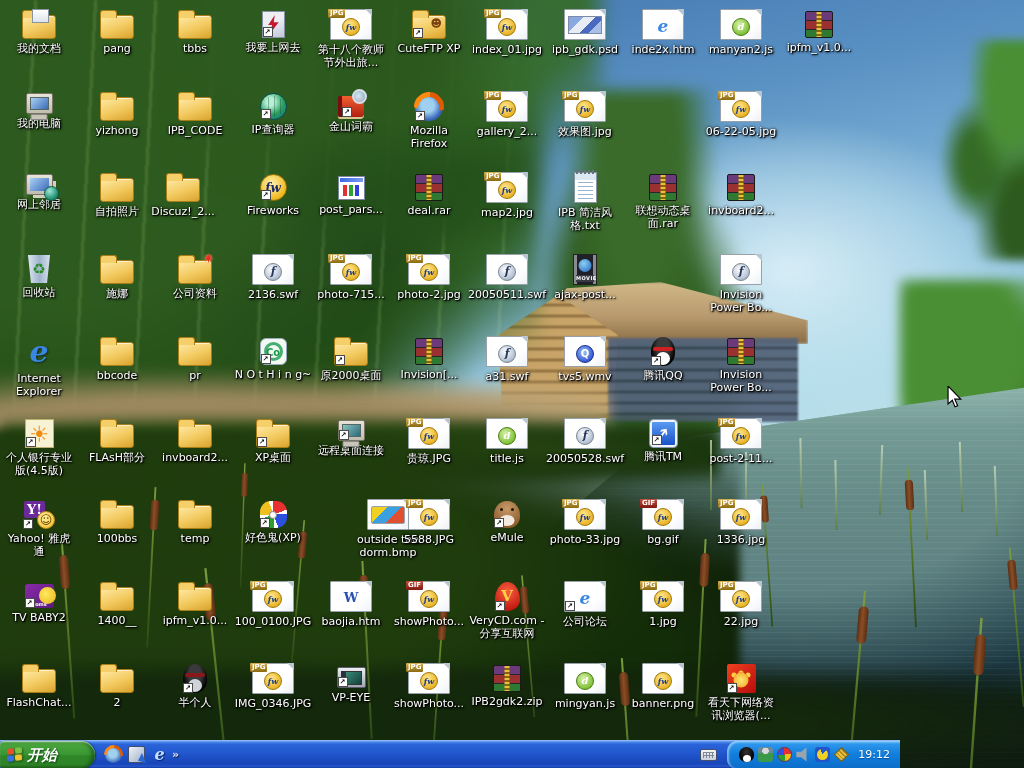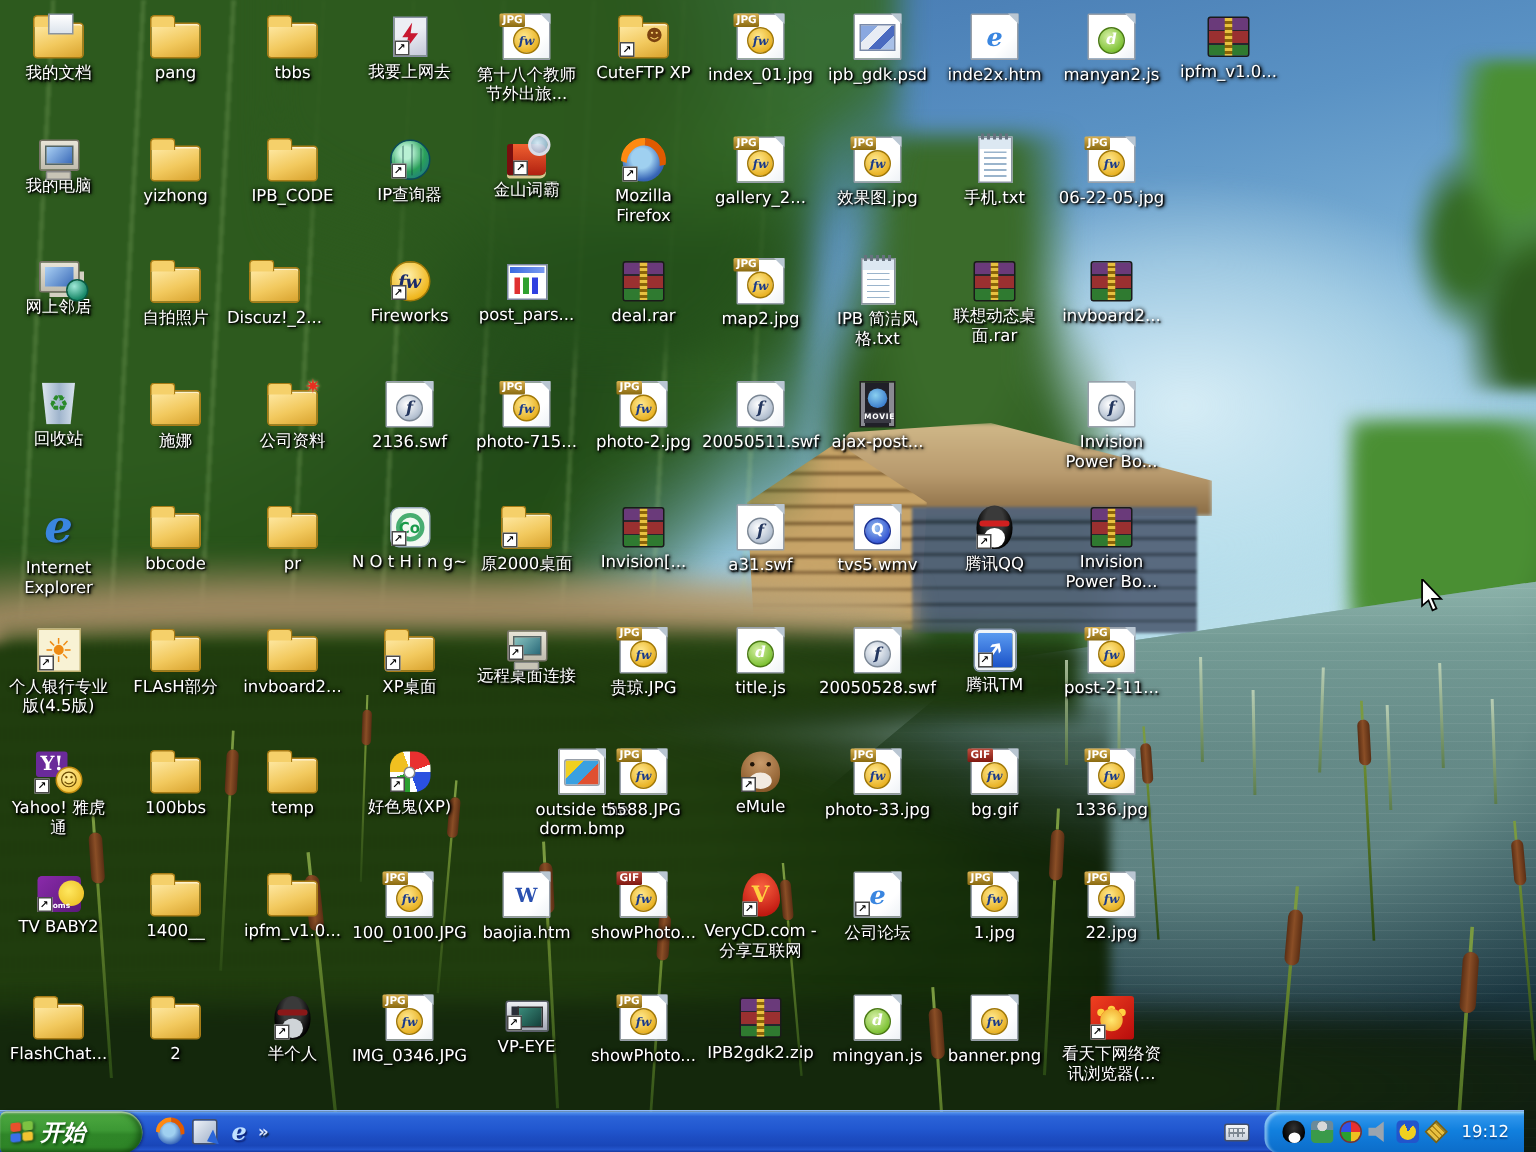--- a/index.html
+++ b/index.html
@@ -112,21 +112,21 @@
   .i-folder::before, .i-folder-doc::before, .i-folder-star::before, .i-folder-face::before {
     content:""; position:absolute; top:-6px; left:-1px; width:15px; height:7px;
     background:#f5d06a; border:1px solid #a87c16; border-bottom:none; border-radius:3px 3px 0 0; }
   .i-folder-doc::after { content:""; position:absolute; top:-7px; left:9px; width:15px; height:12px;
     background:linear-gradient(180deg,#fff,#dce4ec); border:1px solid #8a94a0; }
   .i-folder-star::after { content:"✷"; position:absolute; top:-10px; right:-3px; color:#e83020;
     font-size:13px; text-shadow:0 0 2px #ffe9a2; }
   .i-folder-face::after { content:"☻"; position:absolute; top:1px; right:3px; color:#7a4210; font-size:11px; }
 
   
-  .dbase { width:32px; height:31px; margin:1px auto 0; background:linear-gradient(135deg,#fff 70%,#eef2f6);
+  .dbase { width:42px; height:31px; margin:1px auto 0; background:linear-gradient(135deg,#fff 70%,#eef2f6);
     border:1px solid #98a0aa; border-radius:1px; position:relative; }
   .dbase::before { content:""; position:absolute; top:-1px; right:-1px; width:0; height:0;
     border-top:7px solid #b9c6d2; border-left:7px solid transparent; }
   .ctr::after { position:absolute; left:50%; top:58%; transform:translate(-50%,-50%);
     width:16px; height:16px; border-radius:50%; text-align:center; }
   .i-jpeg::after, .i-fwdoc::after { content:"fw"; background:radial-gradient(circle at 40% 35%,#ffe990,#e8b020 75%,#b8820c);
     color:#1a3a8a; font:italic bold 8px/16px "DejaVu Serif",serif; border:1px solid #a07808; }
   .i-swf::after { content:"f"; background:radial-gradient(circle at 40% 35%,#fff,#b8c4d4 65%,#8694a4);
     color:#23365e; font:bold italic 11px/15px "DejaVu Serif",serif; border:1px solid #7a8694; }
   .i-js::after { content:"d"; background:radial-gradient(circle at 40% 35%,#d8f0a8,#7ac030 75%,#508018);
@@ -250,21 +250,21 @@
     background:linear-gradient(135deg,#f04020,#b80c0c); }
   .i-lion::after { content:""; position:absolute; left:50%; top:55%; transform:translate(-50%,-50%);
     width:15px; height:15px; border-radius:50%; background:radial-gradient(#ffe870,#f0a020);
     box-shadow:0 -7px 0 -5px #ffd040, 7px -5px 0 -5px #ffd040, -7px -5px 0 -5px #ffd040; }
   .i-red-app { width:23px; height:27px; margin:3px auto 0; background:linear-gradient(160deg,#eceef4 40%,#c4c8d8);
     border:1px solid #8890a4; position:relative; }
   .i-red-app::after { content:""; position:absolute; inset:3px; background:#c81830;
     clip-path:polygon(62% 0,18% 52%,44% 52%,28% 100%,88% 38%,55% 38%); }
 
   
-  #taskbar { position:absolute; left:0; bottom:0; width:1016px; height:28px; display:flex; align-items:center;
+  #taskbar { position:absolute; left:0; bottom:0; width:900px; height:28px; display:flex; align-items:center;
     background:linear-gradient(180deg,#6fa8f0 0%,#4684e8 5%,#2b63d8 12%,#2258d0 42%,#1d4ec4 62%,#1946b8 84%,#2355cc 94%,#17399e 100%);
     border-top:1px solid #8fb8f8; z-index:40; }
   #start-btn { height:28px; width:95px; display:flex; align-items:center; gap:5px; padding-left:7px; flex:none;
     background:linear-gradient(180deg,#7cc56f 0%,#4aa63e 10%,#3c9834 45%,#2f8628 55%,#2e8527 85%,#1d5c16 100%);
     border-radius:4px 14px 14px 4px; box-shadow:inset 0 1px 1px rgba(255,255,255,.55), inset -3px 0 4px rgba(8,50,8,.55), 1px 0 2px rgba(0,0,20,.4);
     cursor:pointer; }
   .wf { display:grid; grid-template-columns:7px 7px; gap:1px; transform:skewY(-7deg); filter:drop-shadow(1px 1px 1px rgba(0,0,0,.5)); }
   .wf span { width:7px; height:6px; border-radius:1px 35% 1px 35%; }
   .wf .r{background:#e8502c} .wf .g{background:#7dc242} .wf .b{background:#3b6fe8} .wf .y{background:#f3c431}
   #start-txt { color:#fff; font:bold italic 15px/28px "DejaVu Sans",sans-serif; text-shadow:1px 1px 2px #0a420a; }
@@ -447,24 +447,20 @@
           <span class="badge">JPG</span>
         </div>
         <div class="lbl">gallery_2...</div>
       </div>
       <div class="cell" style="left: 546px; top: 90px;">
         <div class="ico i-jpeg dbase ctr">
           <span class="badge">JPG</span>
         </div>
         <div class="lbl">效果图.jpg</div>
       </div>
-      <div class="cell" style="left: 624px; top: 90px;">
-        <div class="ico i-txt"></div>
-        <div class="lbl">手机.txt</div>
-      </div>
       <div class="cell" style="left: 702px; top: 90px;">
         <div class="ico i-jpeg dbase ctr">
           <span class="badge">JPG</span>
         </div>
         <div class="lbl">06-22-05.jpg</div>
       </div>
       <div class="cell" style="left: 0px; top: 171px;">
         <div class="ico i-network"></div>
         <div class="lbl">网上邻居</div>
       </div>

